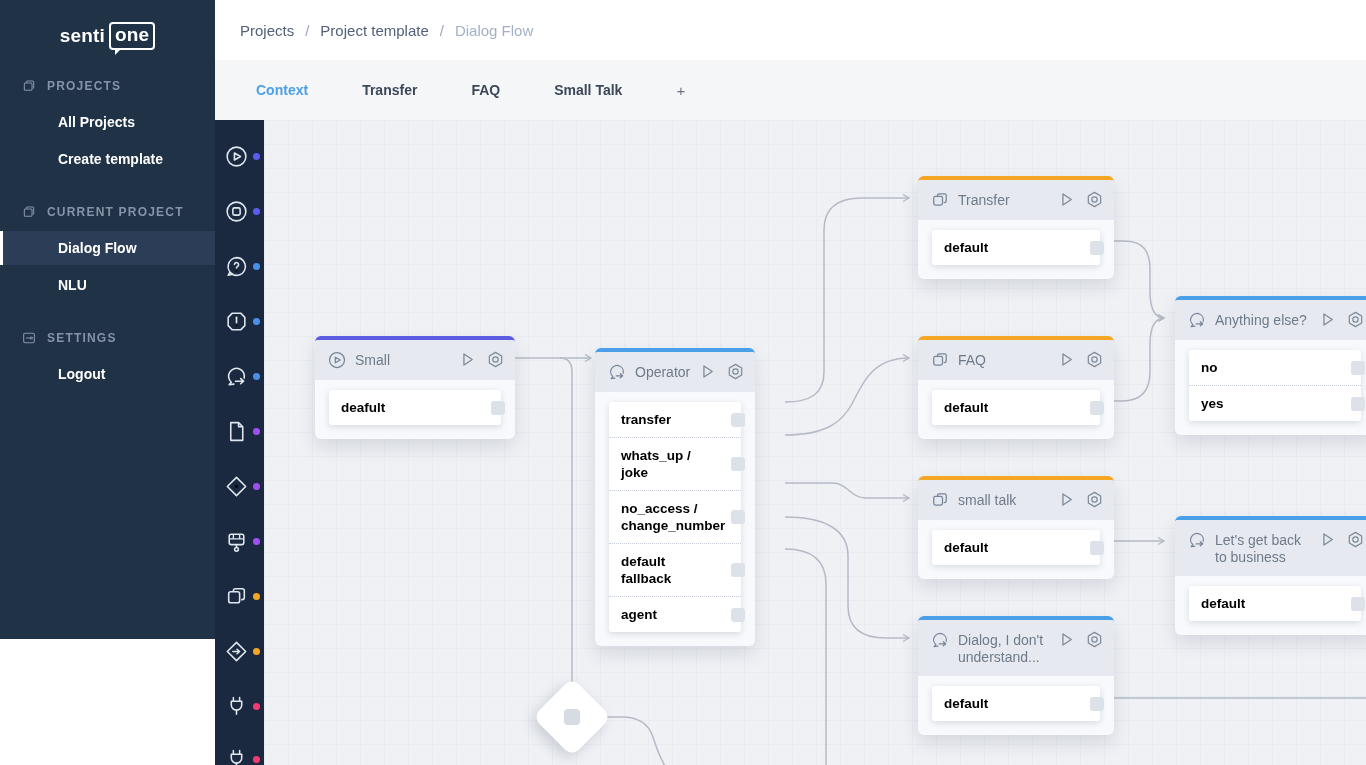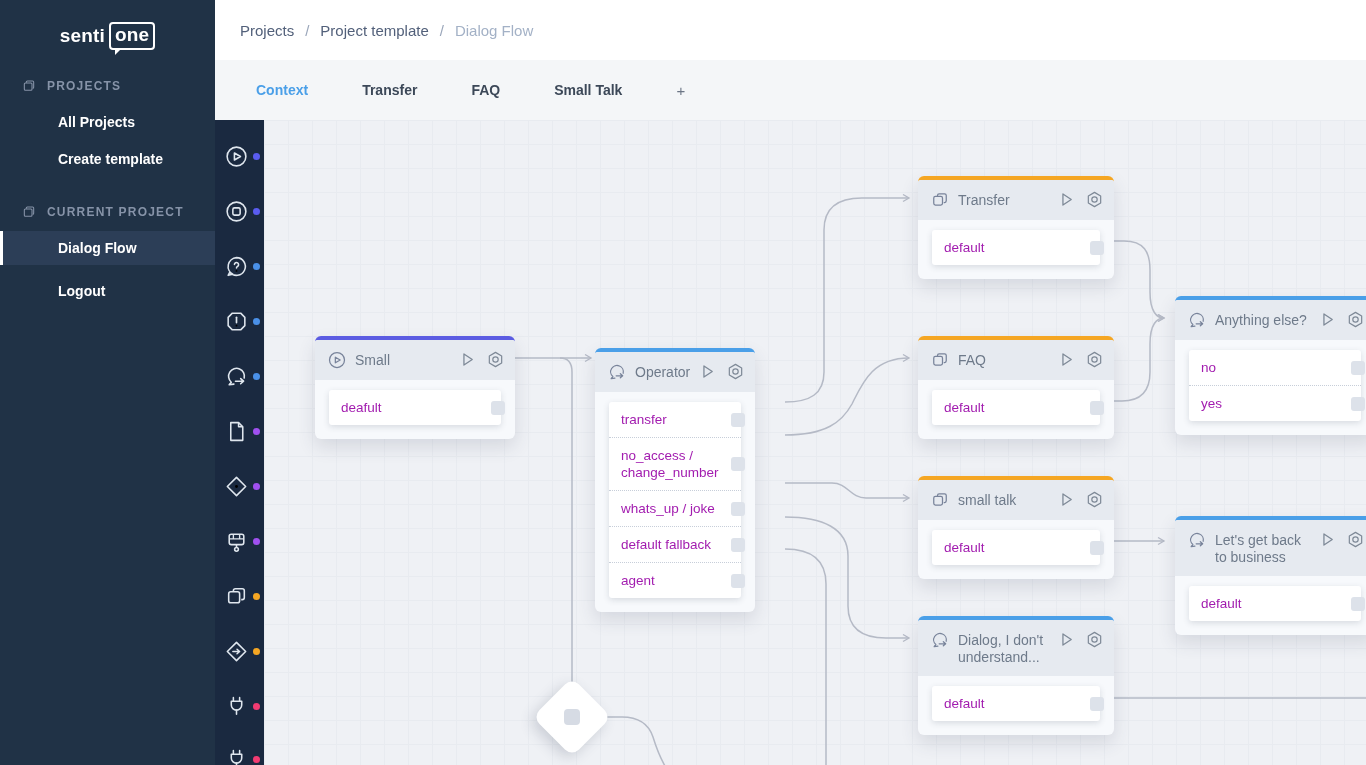--- a/index.html
+++ b/index.html
@@ -1,20 +1,20 @@
 <!DOCTYPE html>
 <html><head>
 <meta charset="utf-8">
 <style>
   * { margin:0; padding:0; box-sizing:border-box; }
   html,body { width:1366px; height:765px; overflow:hidden;
     font-family:"Liberation Sans", sans-serif; background:#fff; }
 
   
-  .sidebar { position:absolute; left:0; top:0; width:215px; height:765px;
+  .sidebar { position:absolute; left:0; top:0; width:215px; height:639px;
     background:#203246; color:#fff; z-index:5; }
   .logo { display:flex; justify-content:center; align-items:center; gap:2px;
     padding-top:20px; height:52px; font-size:19px; font-weight:700; letter-spacing:.2px; }
   .logo .one { position:relative; border:2px solid #fff; border-radius:4px;
     padding:0 4px 2px 4px; margin-left:2px; }
   .logo .one::after { content:""; position:absolute; left:4px; bottom:-7px;
     width:0; height:0; border-left:7px solid #fff; border-bottom:7px solid transparent; }
   .side-section { display:flex; align-items:center; gap:10px; padding:0 0 0 21px;
     height:20px; color:#8693a8; font-size:12px; font-weight:700; letter-spacing:1.2px; }
   .side-section svg { width:16px; height:16px; stroke:#8693a8; }
@@ -57,22 +57,22 @@
   .node.orange { border-top-color:#f5a623; }
   .node-header { display:flex; align-items:flex-start; background:#e6eaf0;
     padding:0 10px 0 12px; color:#6e7a8a; font-size:14px; min-height:40px;
     border-radius:2px 2px 0 0; }
   .node-header .hicon { width:20px; height:20px; stroke:#78839a; flex:0 0 auto; margin:10px 8px 0 0; }
   .node-title { line-height:17px; padding-top:12px; padding-right:4px; }
   .node-actions { margin-left:auto; display:flex; gap:9px; padding-top:10px; }
   .node-actions svg { width:19px; height:19px; stroke:#7d8896; cursor:pointer; }
   .node-body { padding:10px 14px 14px; }
   .row-panel { background:#fff; border-radius:3px; box-shadow:0 2px 6px rgba(50,60,80,.16); }
-  .node-row { position:relative; padding:9px 22px 9px 12px; font-weight:400;
-    color:#a21caf; font-size:13.5px; line-height:17px; }
+  .node-row { position:relative; padding:9px 22px 9px 12px; font-weight:700;
+    color:#000000; font-size:13.5px; line-height:17px; }
   .node-row + .node-row { border-top:1px dotted #c7ced9; }
   .node-row::after { content:""; position:absolute; right:-4px; top:50%;
     margin-top:-7px; width:14px; height:14px; background:#dde2ea; border-radius:3px; }
 
   .diamond { position:absolute; left:280px; top:569px; width:56px; height:56px;
     background:#fff; border-radius:10px; transform:rotate(45deg);
     box-shadow:0 6px 14px rgba(55,65,90,.2); }
   .diamond .inner { position:absolute; left:20px; top:20px; width:16px; height:16px;
     background:#d6dbe4; border-radius:4px; }
 </style>
@@ -164,21 +164,28 @@
   <div class="side-item" style="margin-top:9px">All Projects</div>
   <div class="side-item" style="margin-top:3px">Create template</div>
 
   <div class="side-section" style="margin-top:26px">
     <svg>
         <use href="#i-folder"></use>
       </svg>
     <span>CURRENT PROJECT</span>
   </div>
   <div class="side-item active" style="margin-top:9px">Dialog Flow</div>
-
+  <div class="side-item" style="margin-top:3px">NLU</div>
+
+  <div class="side-section" style="margin-top:26px">
+    <svg>
+        <use href="#i-settings-box"></use>
+      </svg>
+    <span>SETTINGS</span>
+  </div>
   <div class="side-item" style="margin-top:9px">Logout</div>
 </div>
 
 <div class="topbar">
   <div class="crumb">
     <span>Projects</span>
     <span class="sep">/</span>
     <span>Project template</span>
     <span class="sep">/</span>
     <span class="current">Dialog Flow</span>
@@ -325,22 +332,22 @@
             <use href="#i-play-tri"></use>
           </svg>
           <svg>
             <use href="#i-gear-nut"></use>
           </svg>
         </span>
     </div>
     <div class="node-body">
         <div class="row-panel">
       <div class="node-row">transfer</div>
+      <div class="node-row">whats_up / joke</div>
       <div class="node-row">no_access / change_number</div>
-      <div class="node-row">whats_up / joke</div>
       <div class="node-row">default fallback</div>
       <div class="node-row">agent</div>
     </div>
       </div>
   </div>
 
   <div class="node orange" style="left:654px; top:56px; width:196px;">
     <div class="node-header">
       <svg class="hicon">
           <use href="#i-copy-cards"></use>

